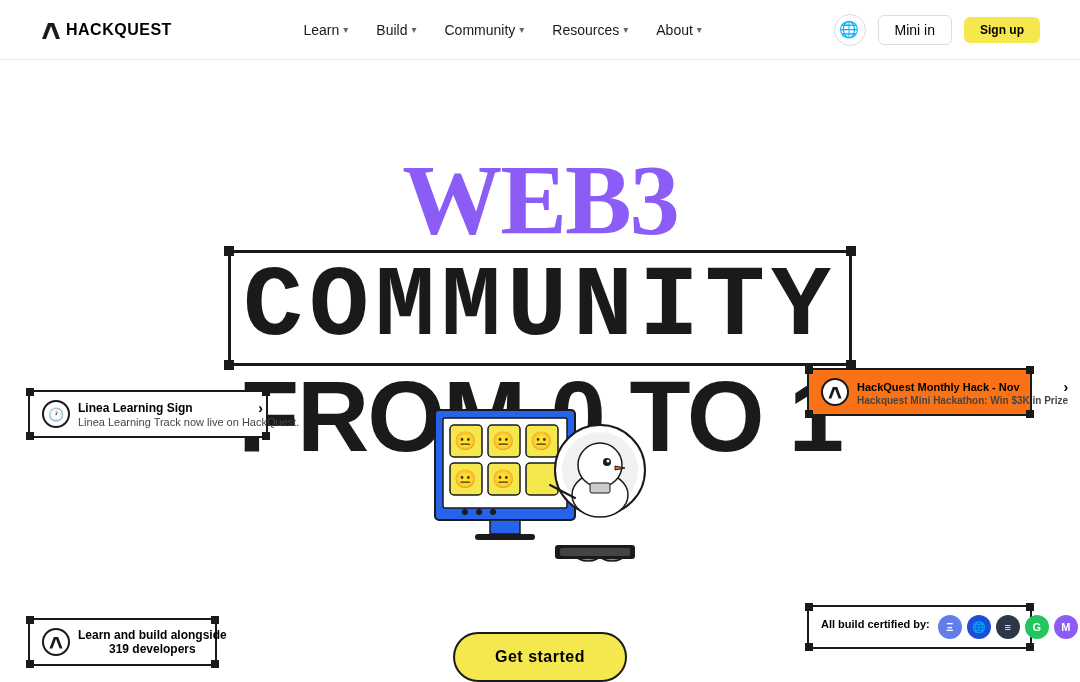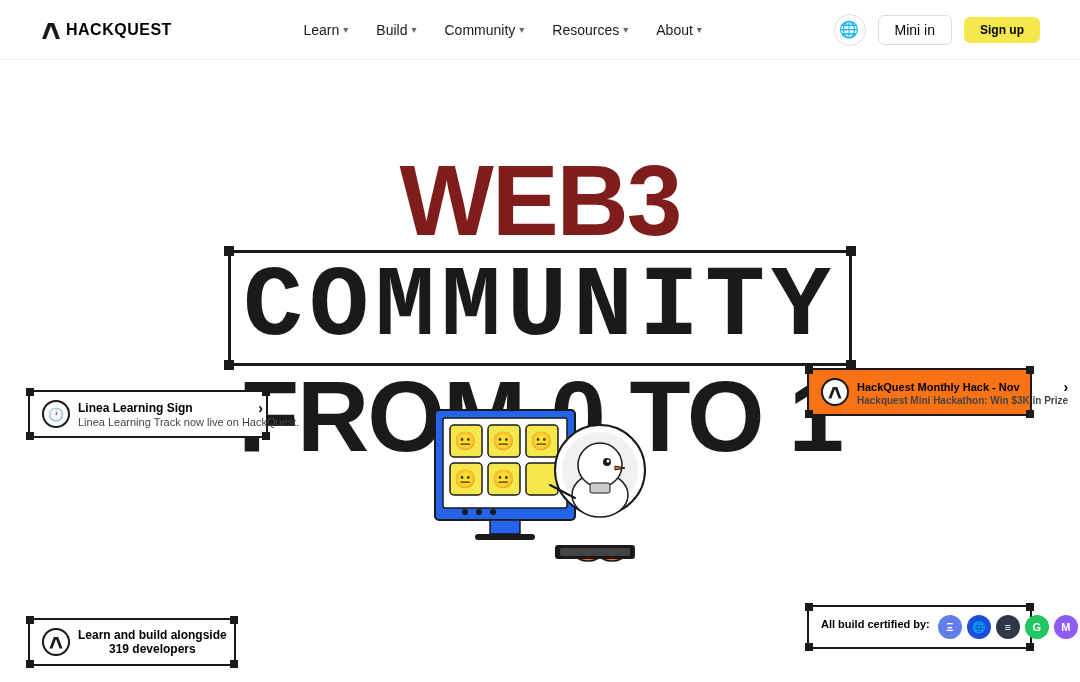--- a/index.html
+++ b/index.html
@@ -95,21 +95,21 @@
   <div style="display:flex;align-items:center;gap:12px;">
     <button class="globe-btn">🌐</button>
     <button class="signin-btn">Mini in</button>
     <button class="signup-btn">Sign up</button>
   </div>
 </nav>
 
 <div class="hero" style="position:relative; height:632px;">
 
   <div style="padding-top:40px; line-height:1;">
-    <div style="font-size:100px;font-weight:900;font-family:Liberation Sans, sans-serif;color:#7f1d1d;letter-spacing:-2px;line-height:1;">WEB3</div>
+    <div style="font-size:100px;font-weight:900;font-family:Liberation Serif, serif;color:#8b5cf6;letter-spacing:-2px;line-height:1;">WEB3</div>
 
     <div style="display:inline-block;position:relative;">
       
       <span style="position:absolute;top:-4px;left:-4px;width:10px;height:10px;background:#1a1a1a;display:block;"></span>
       <span style="position:absolute;top:-4px;right:-4px;width:10px;height:10px;background:#1a1a1a;display:block;"></span>
       <span style="position:absolute;bottom:-4px;left:-4px;width:10px;height:10px;background:#1a1a1a;display:block;"></span>
       <span style="position:absolute;bottom:-4px;right:-4px;width:10px;height:10px;background:#1a1a1a;display:block;"></span>
       <div style="font-size:100px;font-weight:900;font-family:'Courier New',monospace;color:#1a1a1a;letter-spacing:6px;border:3px solid #1a1a1a;padding:0 12px;line-height:1.1;">COMMUNITY</div>
     </div>
 
@@ -174,21 +174,21 @@
     <div style="width:28px;height:28px;border:2px solid #1a1a1a;border-radius:50%;display:flex;align-items:center;justify-content:center;flex-shrink:0;font-size:13px;">🕐</div>
     <div>
       <div style="font-weight:700;font-size:12px;display:flex;align-items:center;justify-content:space-between;width:185px;">
         <span>Linea Learning Sign</span>
         <span style="font-size:14px;">›</span>
       </div>
       <div style="font-size:11px;color:#444;">Linea Learning Track now live on HackQuest.</div>
     </div>
   </div>
 
-  <div class="float-card card-learn" style="position:absolute; top:558px; left:28px; width:208px; border:2px solid #1a1a1a; background:#fff; padding:8px 12px; display:flex; align-items:center; gap:8px;">
+  <div class="float-card card-learn" style="position:absolute; top:558px; left:28px; width:189px; border:2px solid #1a1a1a; background:#fff; padding:8px 12px; display:flex; align-items:center; gap:8px;">
     <div style="position:absolute;top:-4px;left:-4px;width:8px;height:8px;background:#1a1a1a;"></div>
     <div style="position:absolute;top:-4px;right:-4px;width:8px;height:8px;background:#1a1a1a;"></div>
     <div style="position:absolute;bottom:-4px;left:-4px;width:8px;height:8px;background:#1a1a1a;"></div>
     <div style="position:absolute;bottom:-4px;right:-4px;width:8px;height:8px;background:#1a1a1a;"></div>
     <div style="width:28px;height:28px;border:2px solid #1a1a1a;border-radius:50%;display:flex;align-items:center;justify-content:center;flex-shrink:0;font-size:12px;font-weight:900;background:#fff;">
       <svg width="16" height="16" viewBox="0 0 22 22">
         <polygon points="2,20 8,4 14,4 20,20 16,20 11,7 6,20" fill="#1a1a1a"></polygon>
       </svg>
     </div>
     <div>
@@ -230,14 +230,15 @@
 
       <div style="width:24px;height:24px;border-radius:50%;background:#2d3748;display:flex;align-items:center;justify-content:center;color:#fff;font-size:11px;font-weight:700;">≡</div>
 
       <div style="width:24px;height:24px;border-radius:50%;background:#22c55e;display:flex;align-items:center;justify-content:center;color:#fff;font-size:11px;font-weight:700;">G</div>
 
       <div style="width:24px;height:24px;border-radius:50%;background:#8b5cf6;display:flex;align-items:center;justify-content:center;color:#fff;font-size:11px;font-weight:700;">M</div>
 
     </div>
   </div>
 
+  <button class="cta-btn" style="position:absolute;bottom:10px;left:50%;transform:translateX(-50%);">Get started</button>
 
 </div>
 
 </body></html>

